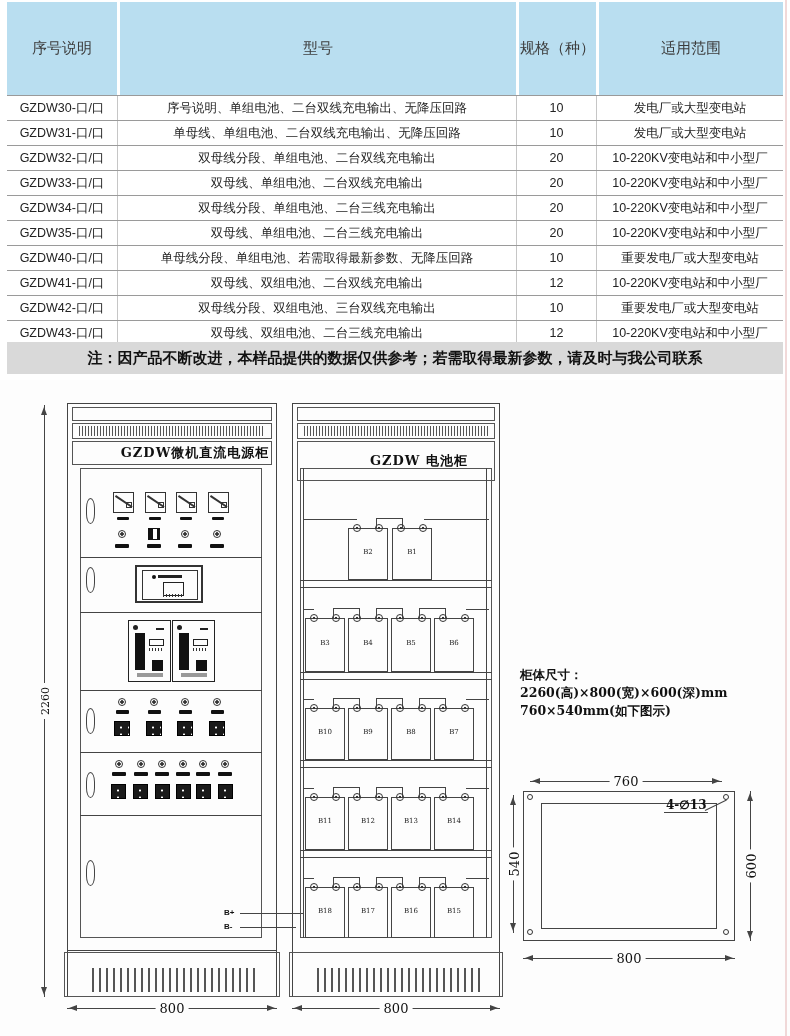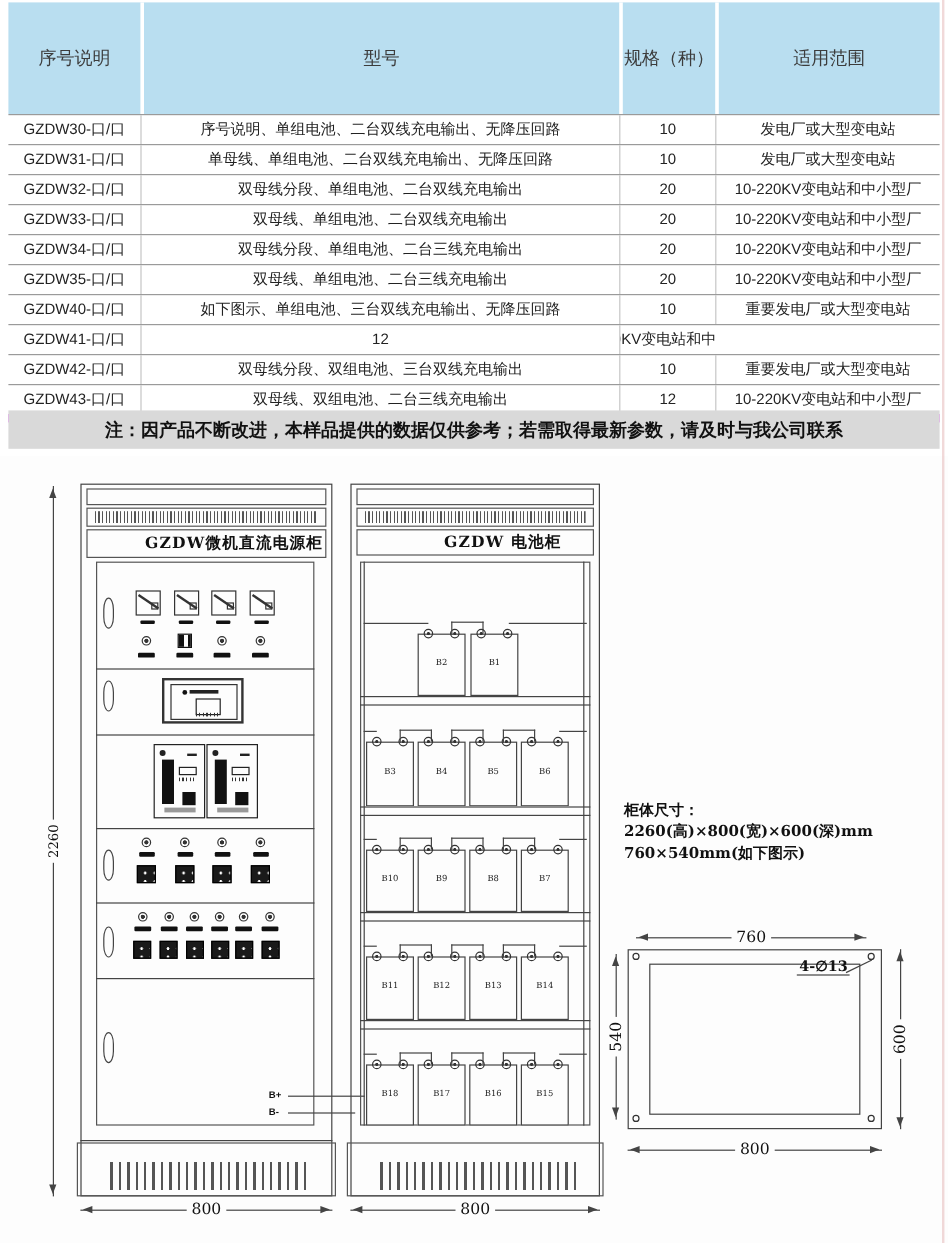--- a/index.html
+++ b/index.html
@@ -128,26 +128,27 @@
           <div class="cell">10-220KV变电站和中小型厂</div>
         </div>
         <div class="trow">
           <div class="cell">GZDW35-口/口</div>
           <div class="cell">双母线、单组电池、二台三线充电输出</div>
           <div class="cell">20</div>
           <div class="cell">10-220KV变电站和中小型厂</div>
         </div>
         <div class="trow">
           <div class="cell">GZDW40-口/口</div>
-          <div class="cell">如下图示、单组电池、三台双线充电输出、无降压回路</div>
+          <div class="cell">单母线分段、单组电池、若需取得最新参数、无降压回路</div>
           <div class="cell">10</div>
           <div class="cell">重要发电厂或大型变电站</div>
         </div>
         <div class="trow">
           <div class="cell">GZDW41-口/口</div>
+          <div class="cell">双母线、双组电池、二台双线充电输出</div>
           <div class="cell">12</div>
           <div class="cell">10-220KV变电站和中小型厂</div>
         </div>
         <div class="trow">
           <div class="cell">GZDW42-口/口</div>
           <div class="cell">双母线分段、双组电池、三台双线充电输出</div>
           <div class="cell">10</div>
           <div class="cell">重要发电厂或大型变电站</div>
         </div>
         <div class="trow">
@@ -273,21 +274,21 @@
     </div>
     <div class="dimh" style="left:67px;top:628px;width:210px;">
       <i class="al"></i>
         <i class="ar"></i>
       <span class="dlabel center">800</span>
     </div>
 
     <div class="box" style="left:292px;top:23px;width:208px;height:594px;"></div>
     <div class="box1" style="left:297px;top:27px;width:198px;height:14px;"></div>
     <div class="grille" style="left:297px;top:43px;width:198px;height:16px;"></div>
-    <div class="cab-title" style="left:297px;top:61px;width:198px;height:22px;">GZDW 电池柜</div>
+    <div class="cab-title" style="left:297px;top:61px;width:198px;height:40px;">GZDW 电池柜</div>
     <div class="box1" style="left:300px;top:88px;width:192px;height:470px;"></div>
     <div class="ln" style="left:303px;top:88px;width:1px;height:470px;"></div>
     <div class="ln" style="left:486px;top:88px;width:1px;height:470px;"></div>
 
     <div class="shelf" style="left:300px;top:200px;width:192px;height:8px;"></div>
     <div class="shelf" style="left:300px;top:292px;width:192px;height:8px;"></div>
     <div class="shelf" style="left:300px;top:380px;width:192px;height:8px;"></div>
     <div class="shelf" style="left:300px;top:470px;width:192px;height:8px;"></div>
 
     <div style="position: absolute; left: 300px; top: 134px; width: 192px; height: 66px;">

